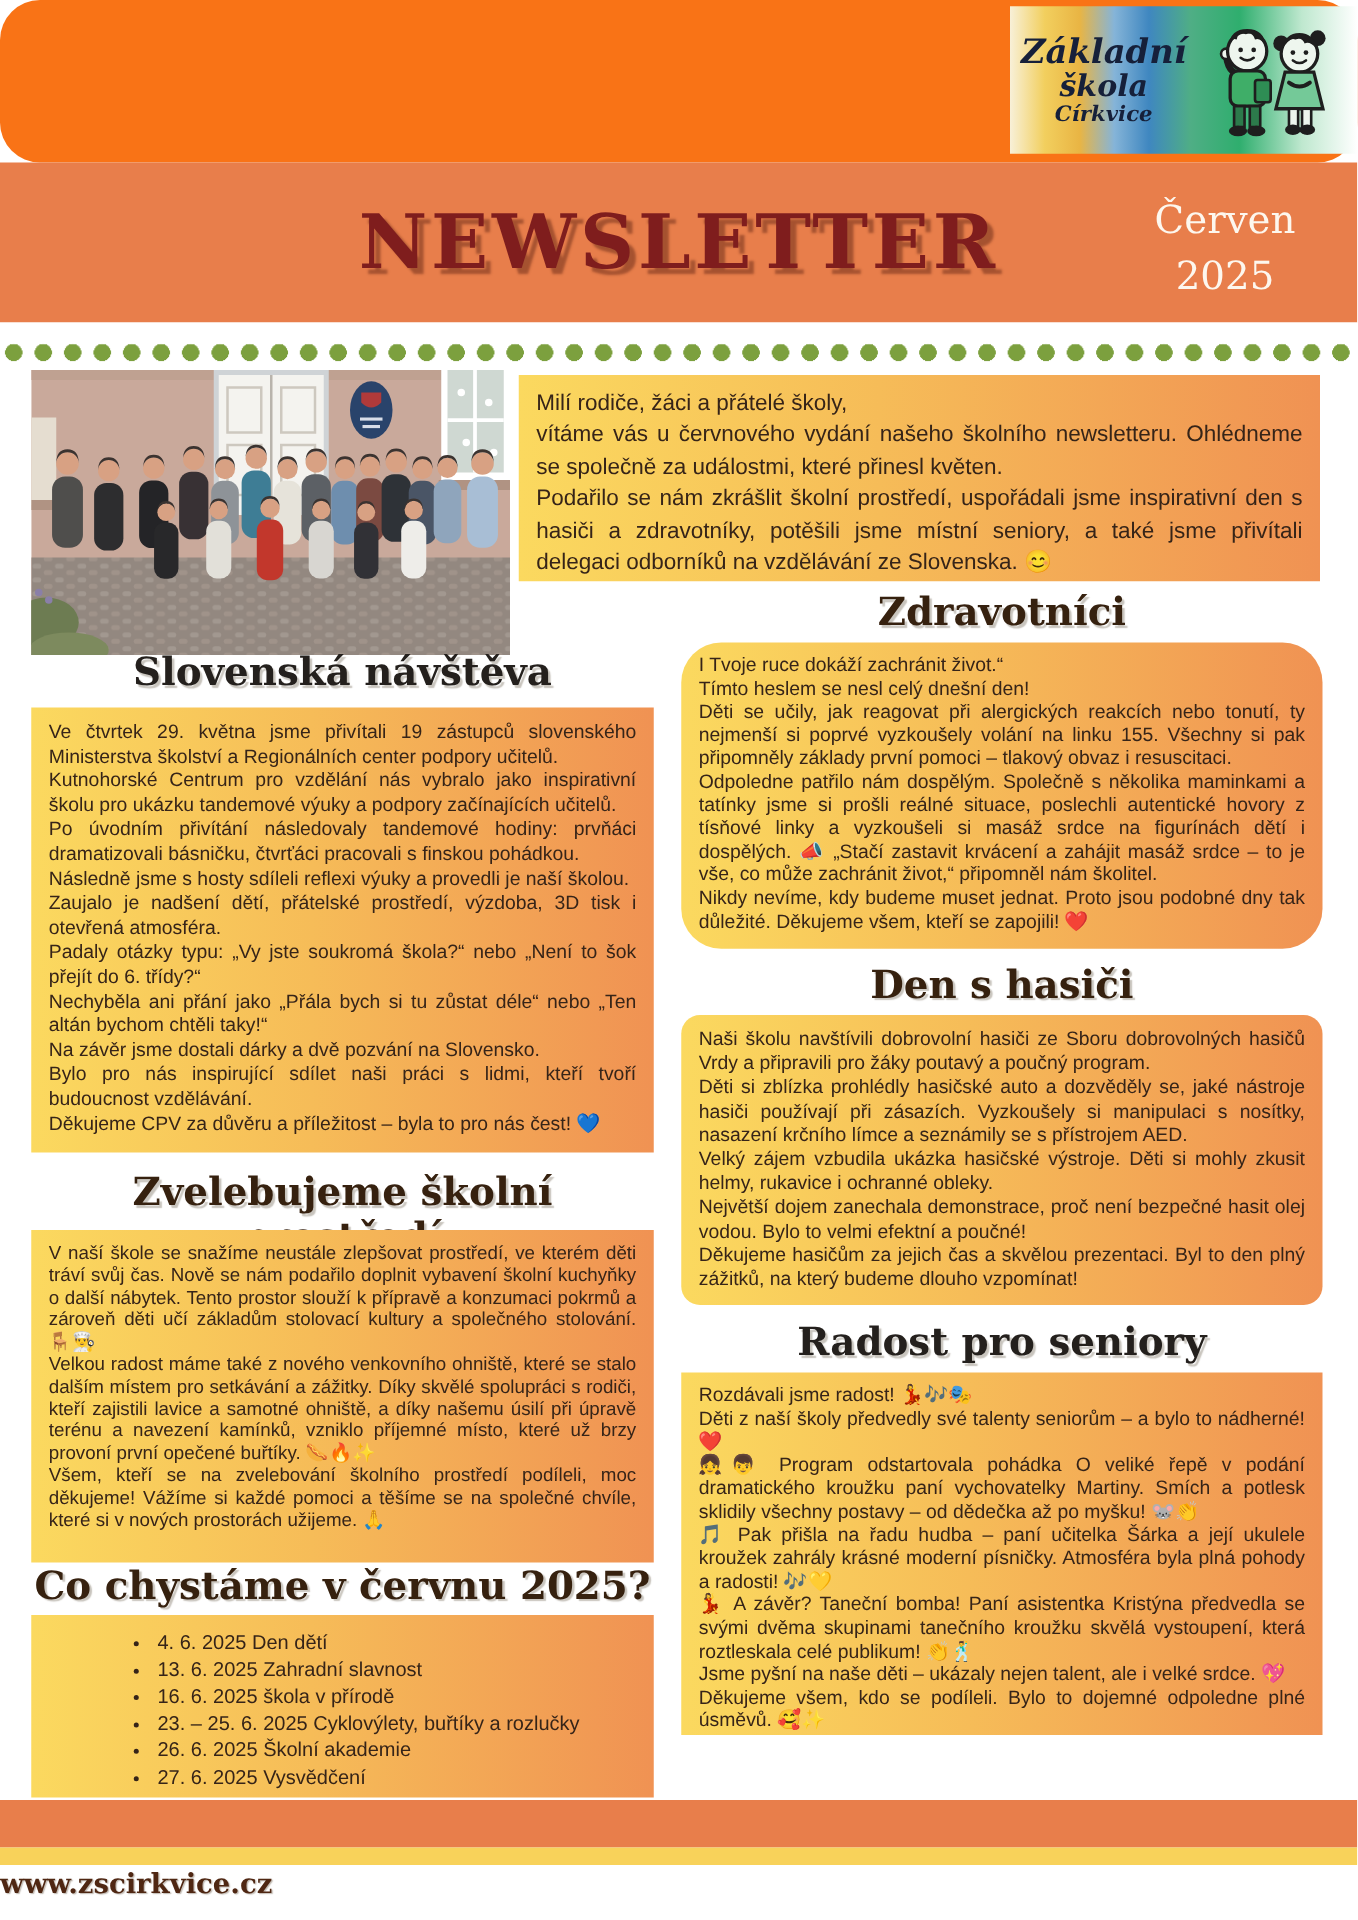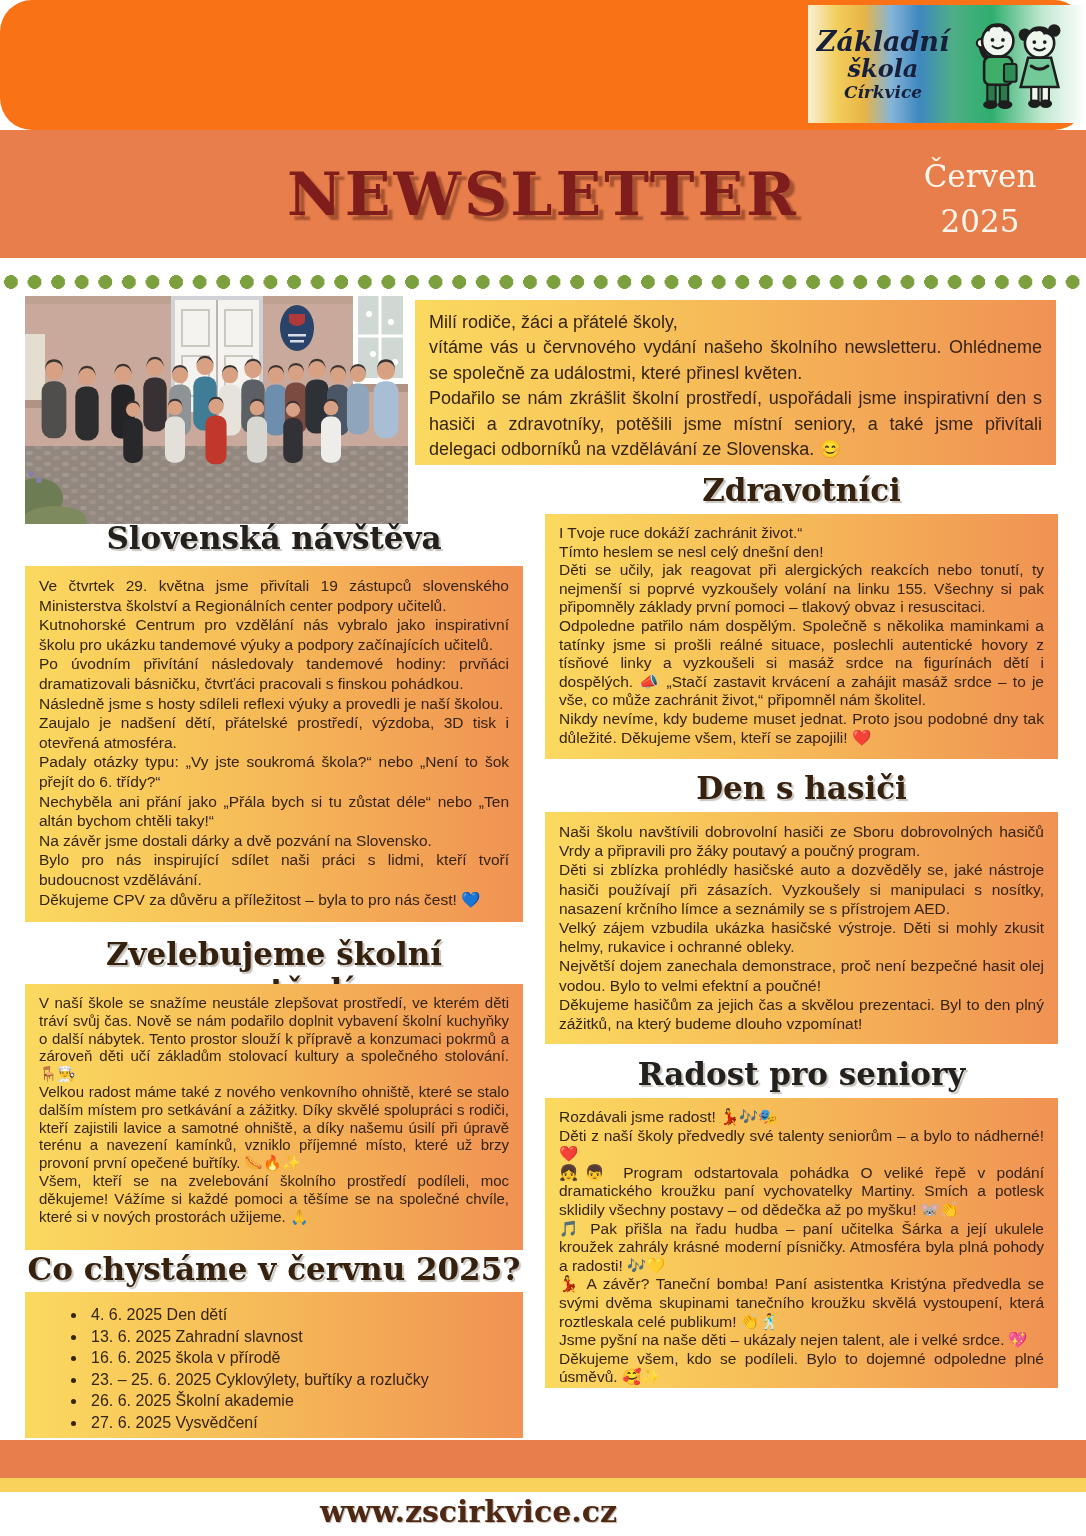--- a/index.html
+++ b/index.html
@@ -33,43 +33,43 @@
   #photo{position:absolute;left:25px;top:296px;width:383px;height:228px;display:block;}
 
   
   .box{position:absolute;background:linear-gradient(90deg,#fbd95f 0%,#f6bc58 45%,#f09253 100%);
        padding:10px 14px;box-sizing:border-box;overflow:hidden;font-size:15.5px;}
   .box p{margin:0;text-align:justify;}
   #intro{left:415px;top:300px;width:641px;height:165px;font-size:18px;line-height:25.4px;}
   #b-slovenska {left:25px; top:566px; width:498px;height:356px;line-height:19.6px;}
   #b-zvelebujeme{left:25px;top:984px; width:498px;height:266px;line-height:17.8px;font-size:15px;}
   #b-chystame  {left:25px; top:1292px;width:498px;height:146px;font-size:16px;}
-  #b-zdravotnici{left:545px;top:514px;width:513px;height:245px;line-height:18.6px;}
-  #b-hasici    {left:545px;top:812px; width:513px;height:232px;line-height:19.2px;}
+  #b-zdravotnici{left:545px;top:514px;width:513px;height:245px;line-height:18.6px;border-radius:32px;}
+  #b-hasici    {left:545px;top:812px; width:513px;height:232px;line-height:19.2px;border-radius:15px;}
   #b-seniory   {left:545px;top:1098px;width:513px;height:290px;line-height:18.6px;}
   #b-chystame ul{margin:2px 0 0 0;padding-left:48px;list-style:disc;}
-  #b-chystame li{padding-left:4px;line-height:21.5px;}
+  #b-chystame li{padding-left:4px;line-height:21.5px;margin-left:35px;}
 
   
   .h2{position:absolute;margin:0;text-align:center;font-family:"DejaVu Serif",serif;font-weight:700;
       font-size:31px;color:#33211412;}
   .h2{color:#36210f;text-shadow:2px 2px 1px #c8c4bd;}
   .h2.left{left:25px;width:498px;} .h2.right{left:545px;width:513px;}
   #t-slovenska{top:520px;color:#24201d;}
   #t-zvelebujeme{top:936px;}
   #t-chystame{top:1251px;}
   #t-zdravotnici{top:472px;}
   #t-hasici{top:770px;}
   #t-seniory{top:1056px;color:#24201d;}
 
   
   .footer-band{position:absolute;left:0;top:1440px;width:1086px;height:38px;background:#e87e4b;}
   .footer-strip{position:absolute;left:0;top:1478px;width:1086px;height:14px;background:#f8d25a;}
-  .site-url{position:absolute;left:0;top:1494px;width:937px;text-align:center;
-            font-family:"DejaVu Serif",serif;font-weight:700;font-size:30px;color:#4f2713;
+  .site-url{position:absolute;left:0;top:1494px;width:937px;text-align:left;
+            font-family:"DejaVu Serif",serif;font-weight:700;font-size:22px;color:#4f2713;
             text-shadow:1px 1px 1px #bdb6ae;}
 </style>
 </head>
 <body>
 
 <div class="page">
 
   <div class="header">
     <div class="logo">
       <div class="logo-text">

